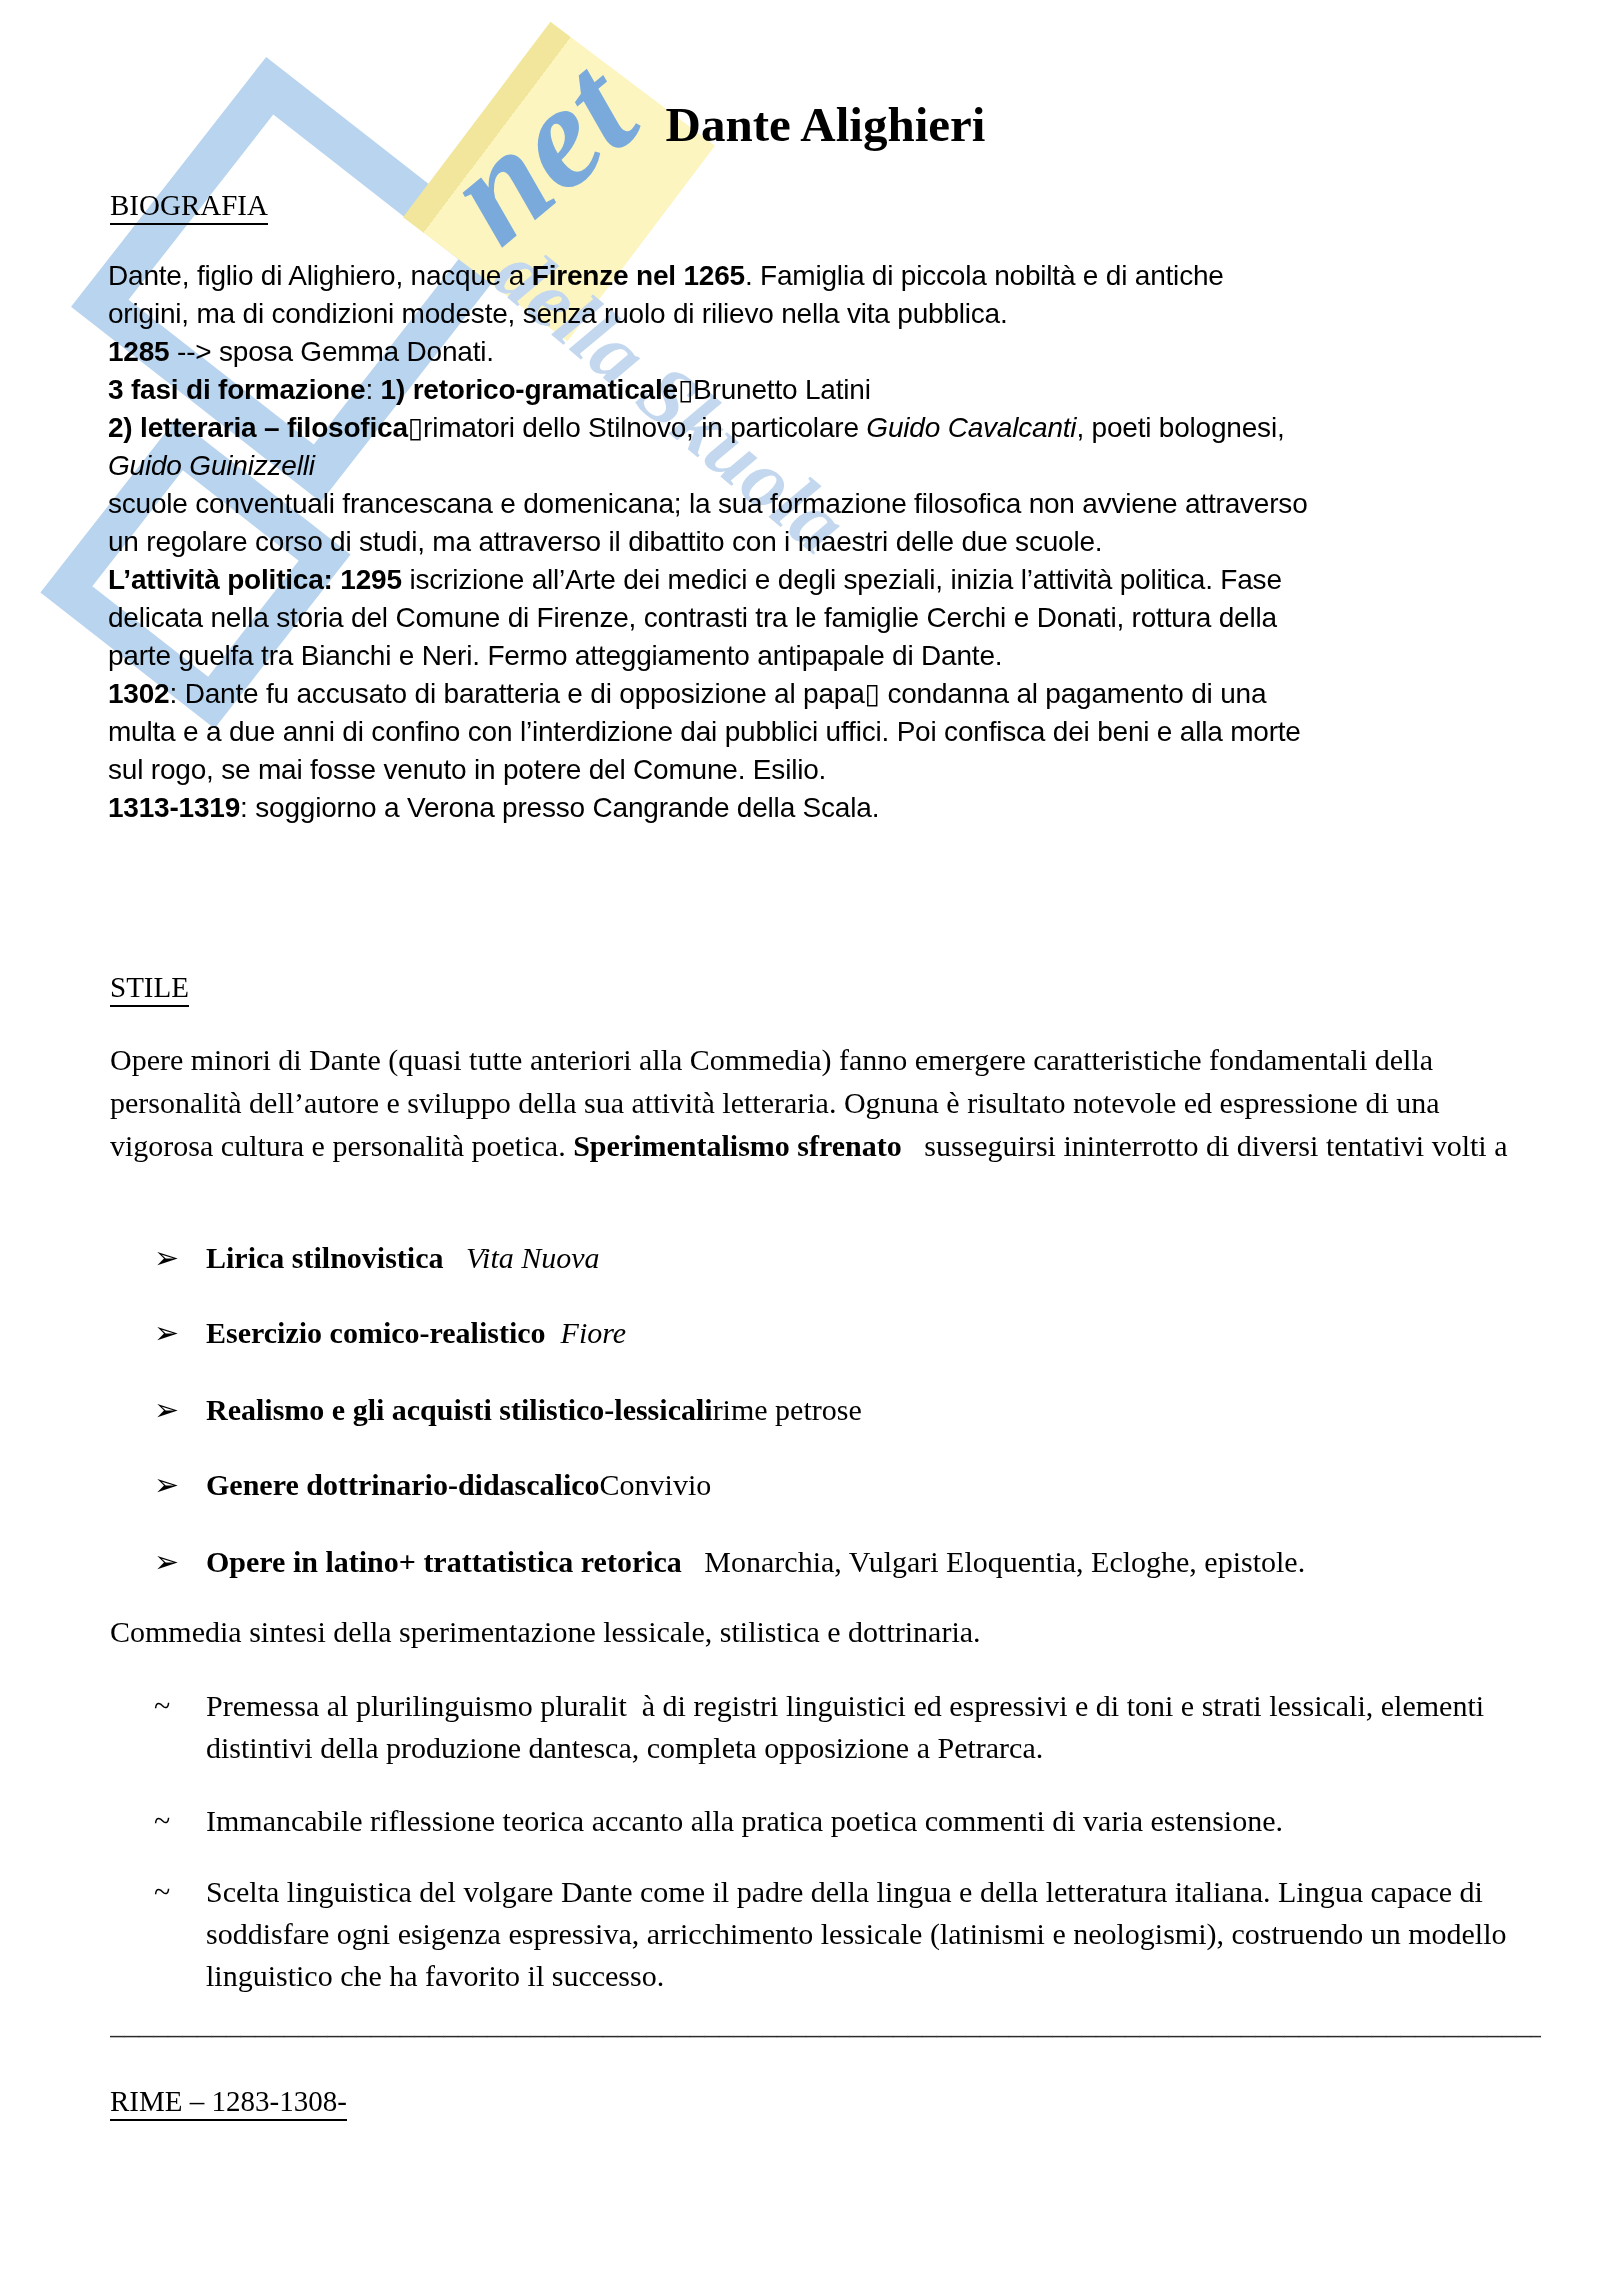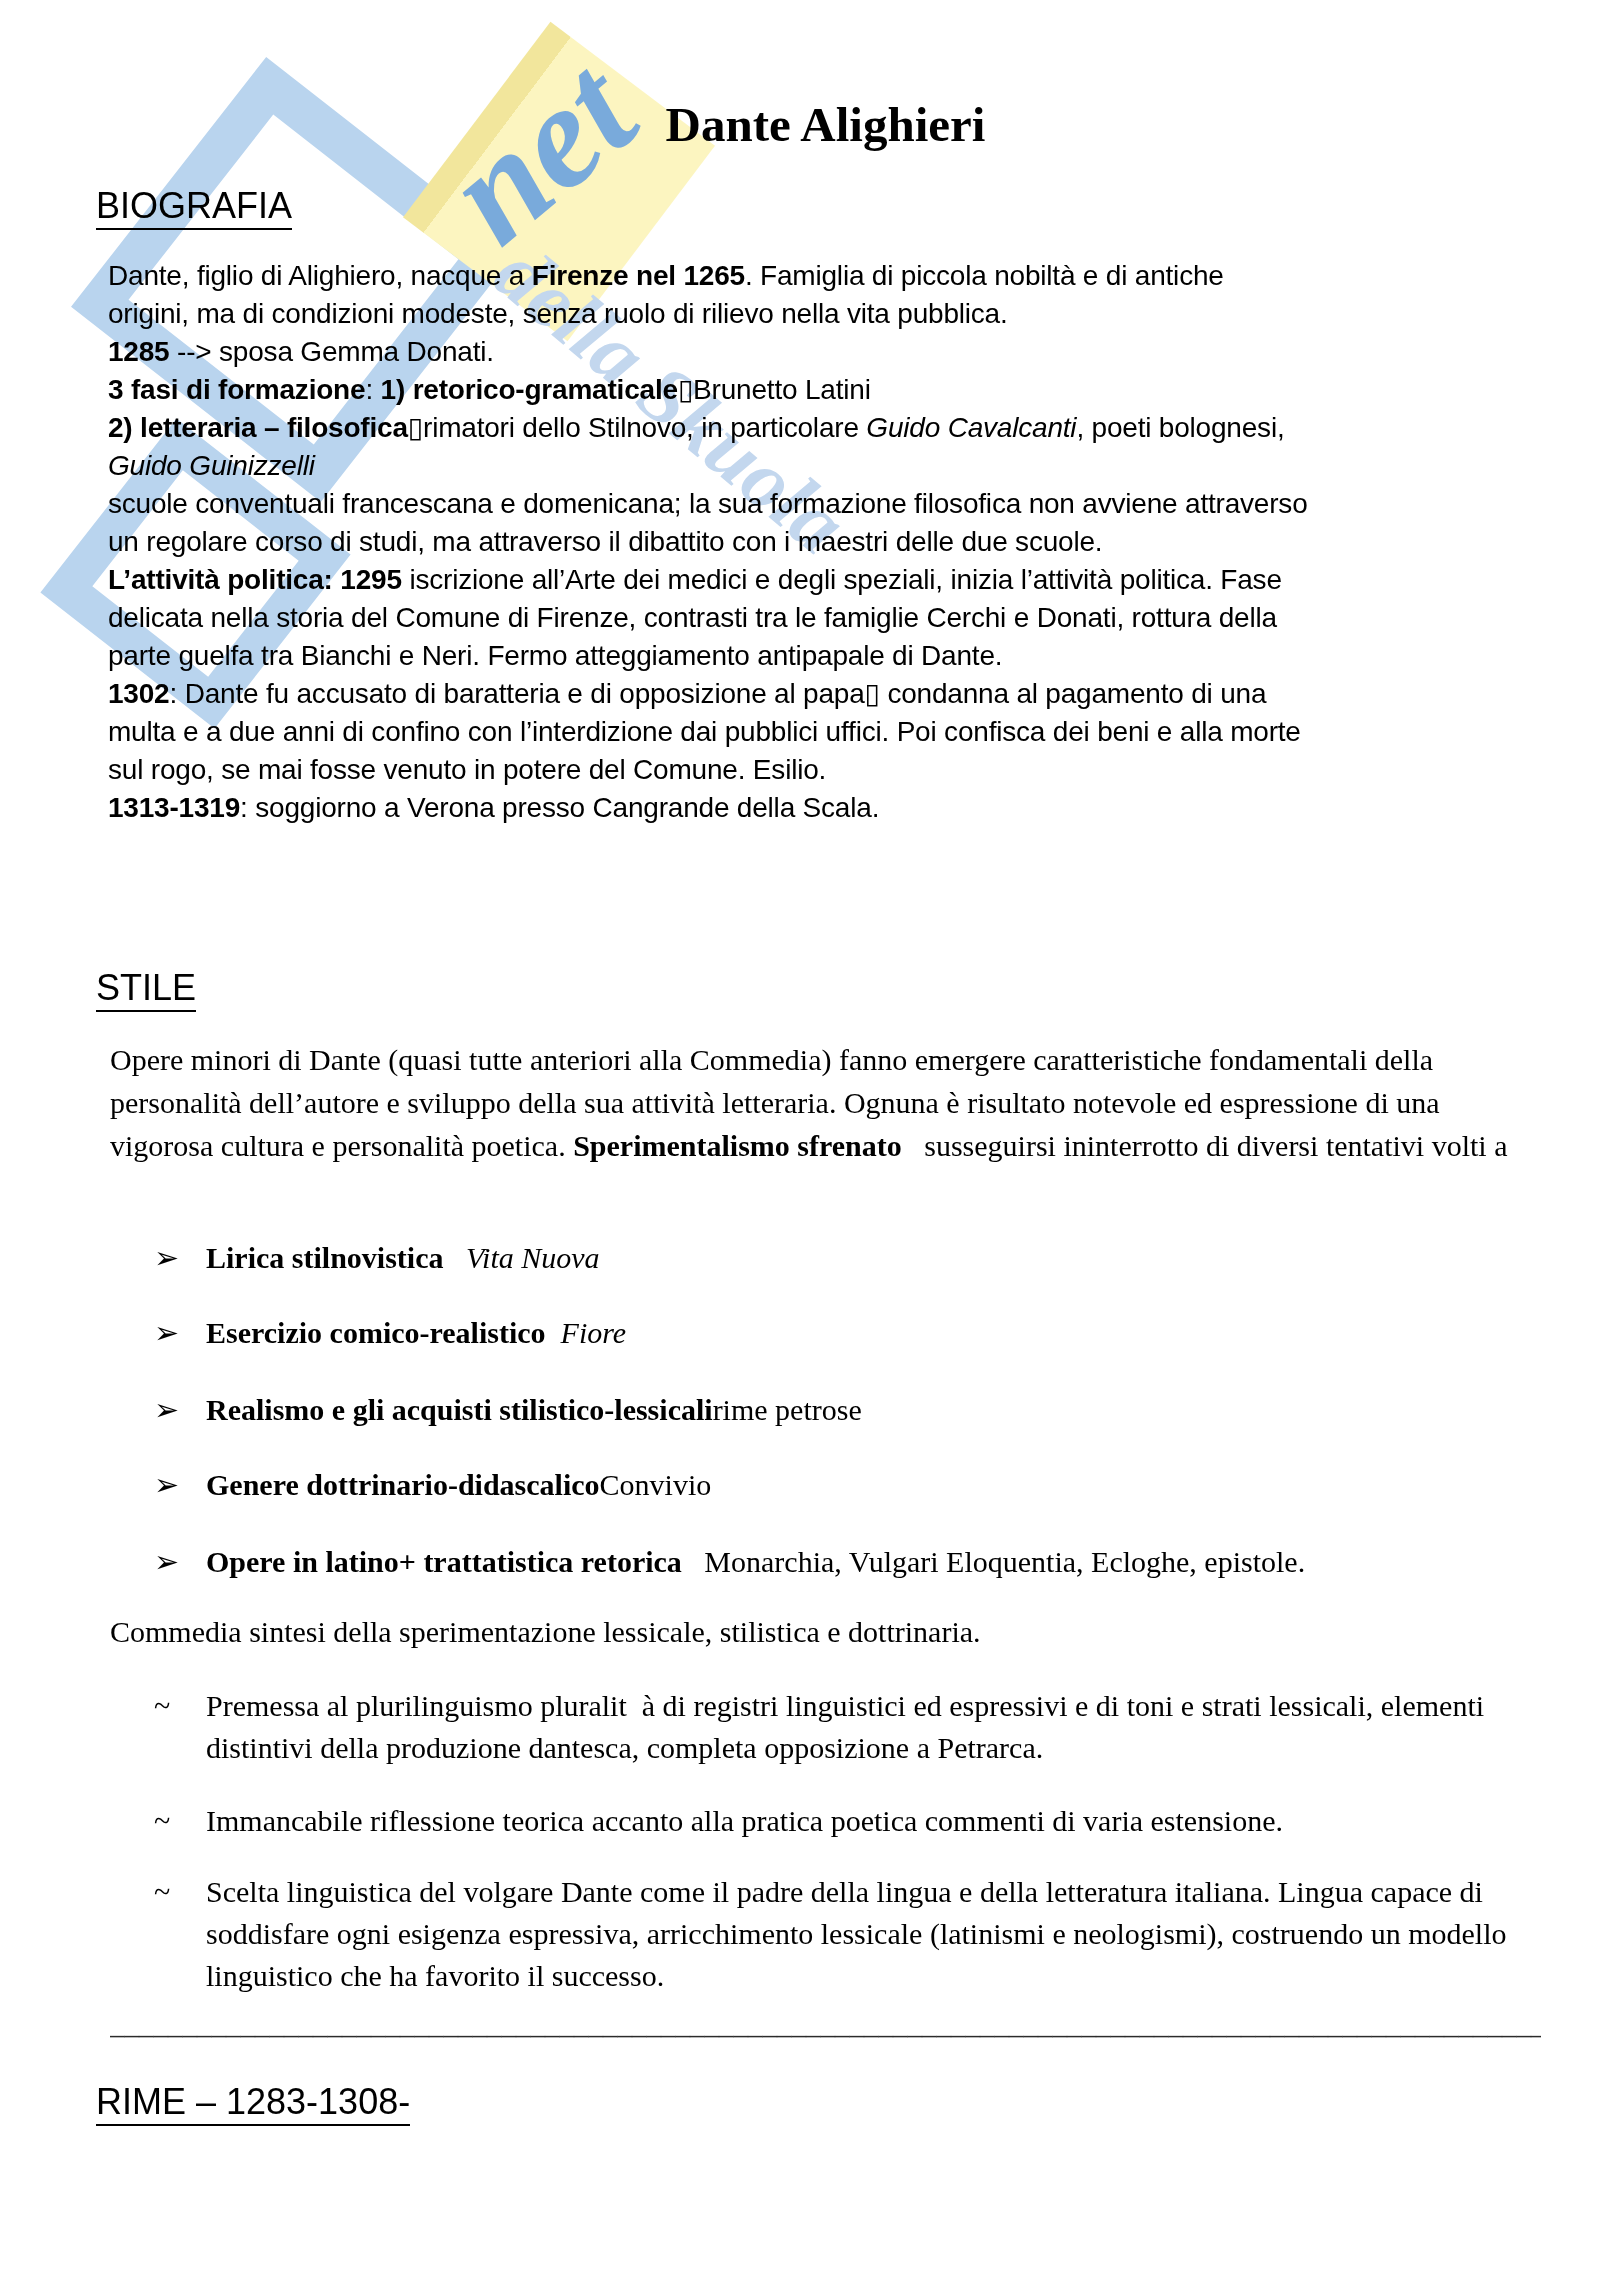--- a/index.html
+++ b/index.html
@@ -58,23 +58,23 @@
   .i{font-style:italic;}
   .u{text-decoration-thickness:2.9px;text-underline-offset:4.9px;text-align:right;}
 
   #title{
     position:absolute;left:98px;top:98px;width:1431px;
     margin:0;text-align:center;
     font-family:"Liberation Serif","DejaVu Serif",serif;
     font-weight:bold;font-size:49px;line-height:53px;
   }
   .heading{
-    position:absolute;left:84px;
-    font-family:Liberation Sans, sans-serif;
-    font-size:36px;line-height:39px;
+    position:absolute;left:98px;
+    font-family:Liberation Serif, serif;
+    font-size:29px;line-height:39px;
     display:inline-block;
   }
   .heading > span{border-bottom:2.9px solid #000;padding-bottom:2px;}
   #h-bio{top:186px;}
   #h-stile{top:968px;}
   #h-rime{top:2082px;}
 
   #bio-lines{
     position:absolute;left:96px;top:257px;width:1490px;
     font-size:28px;line-height:38px;

